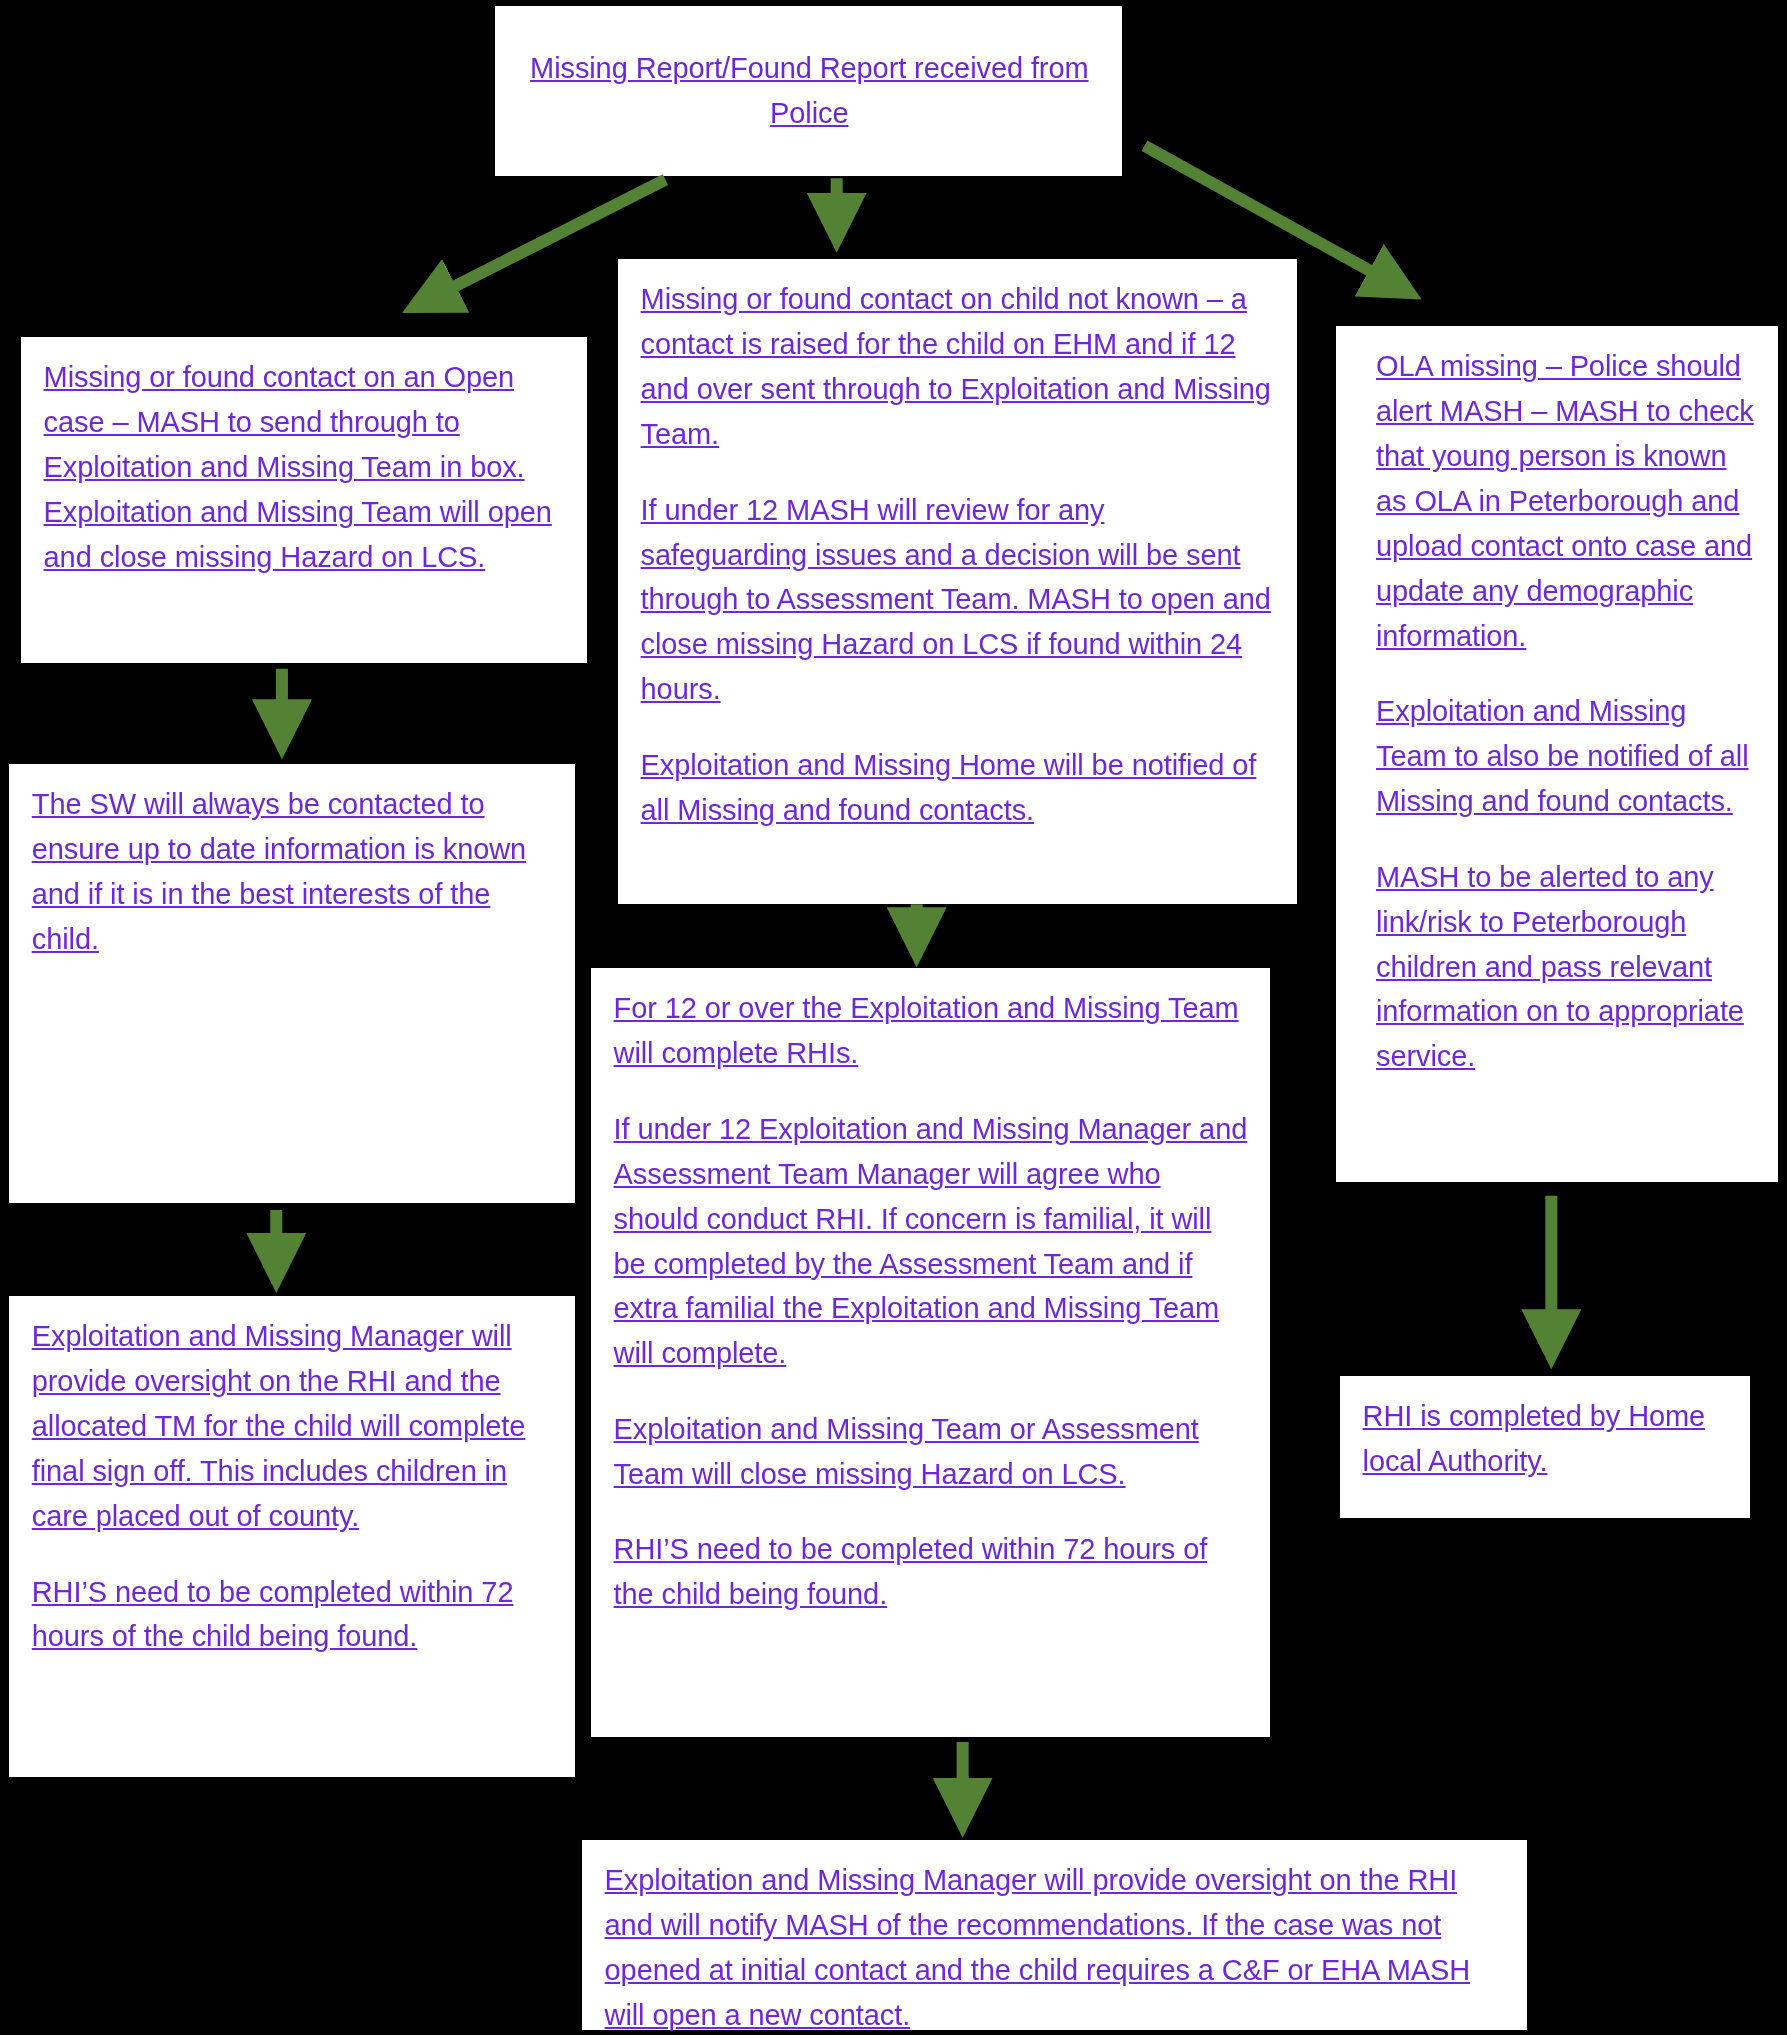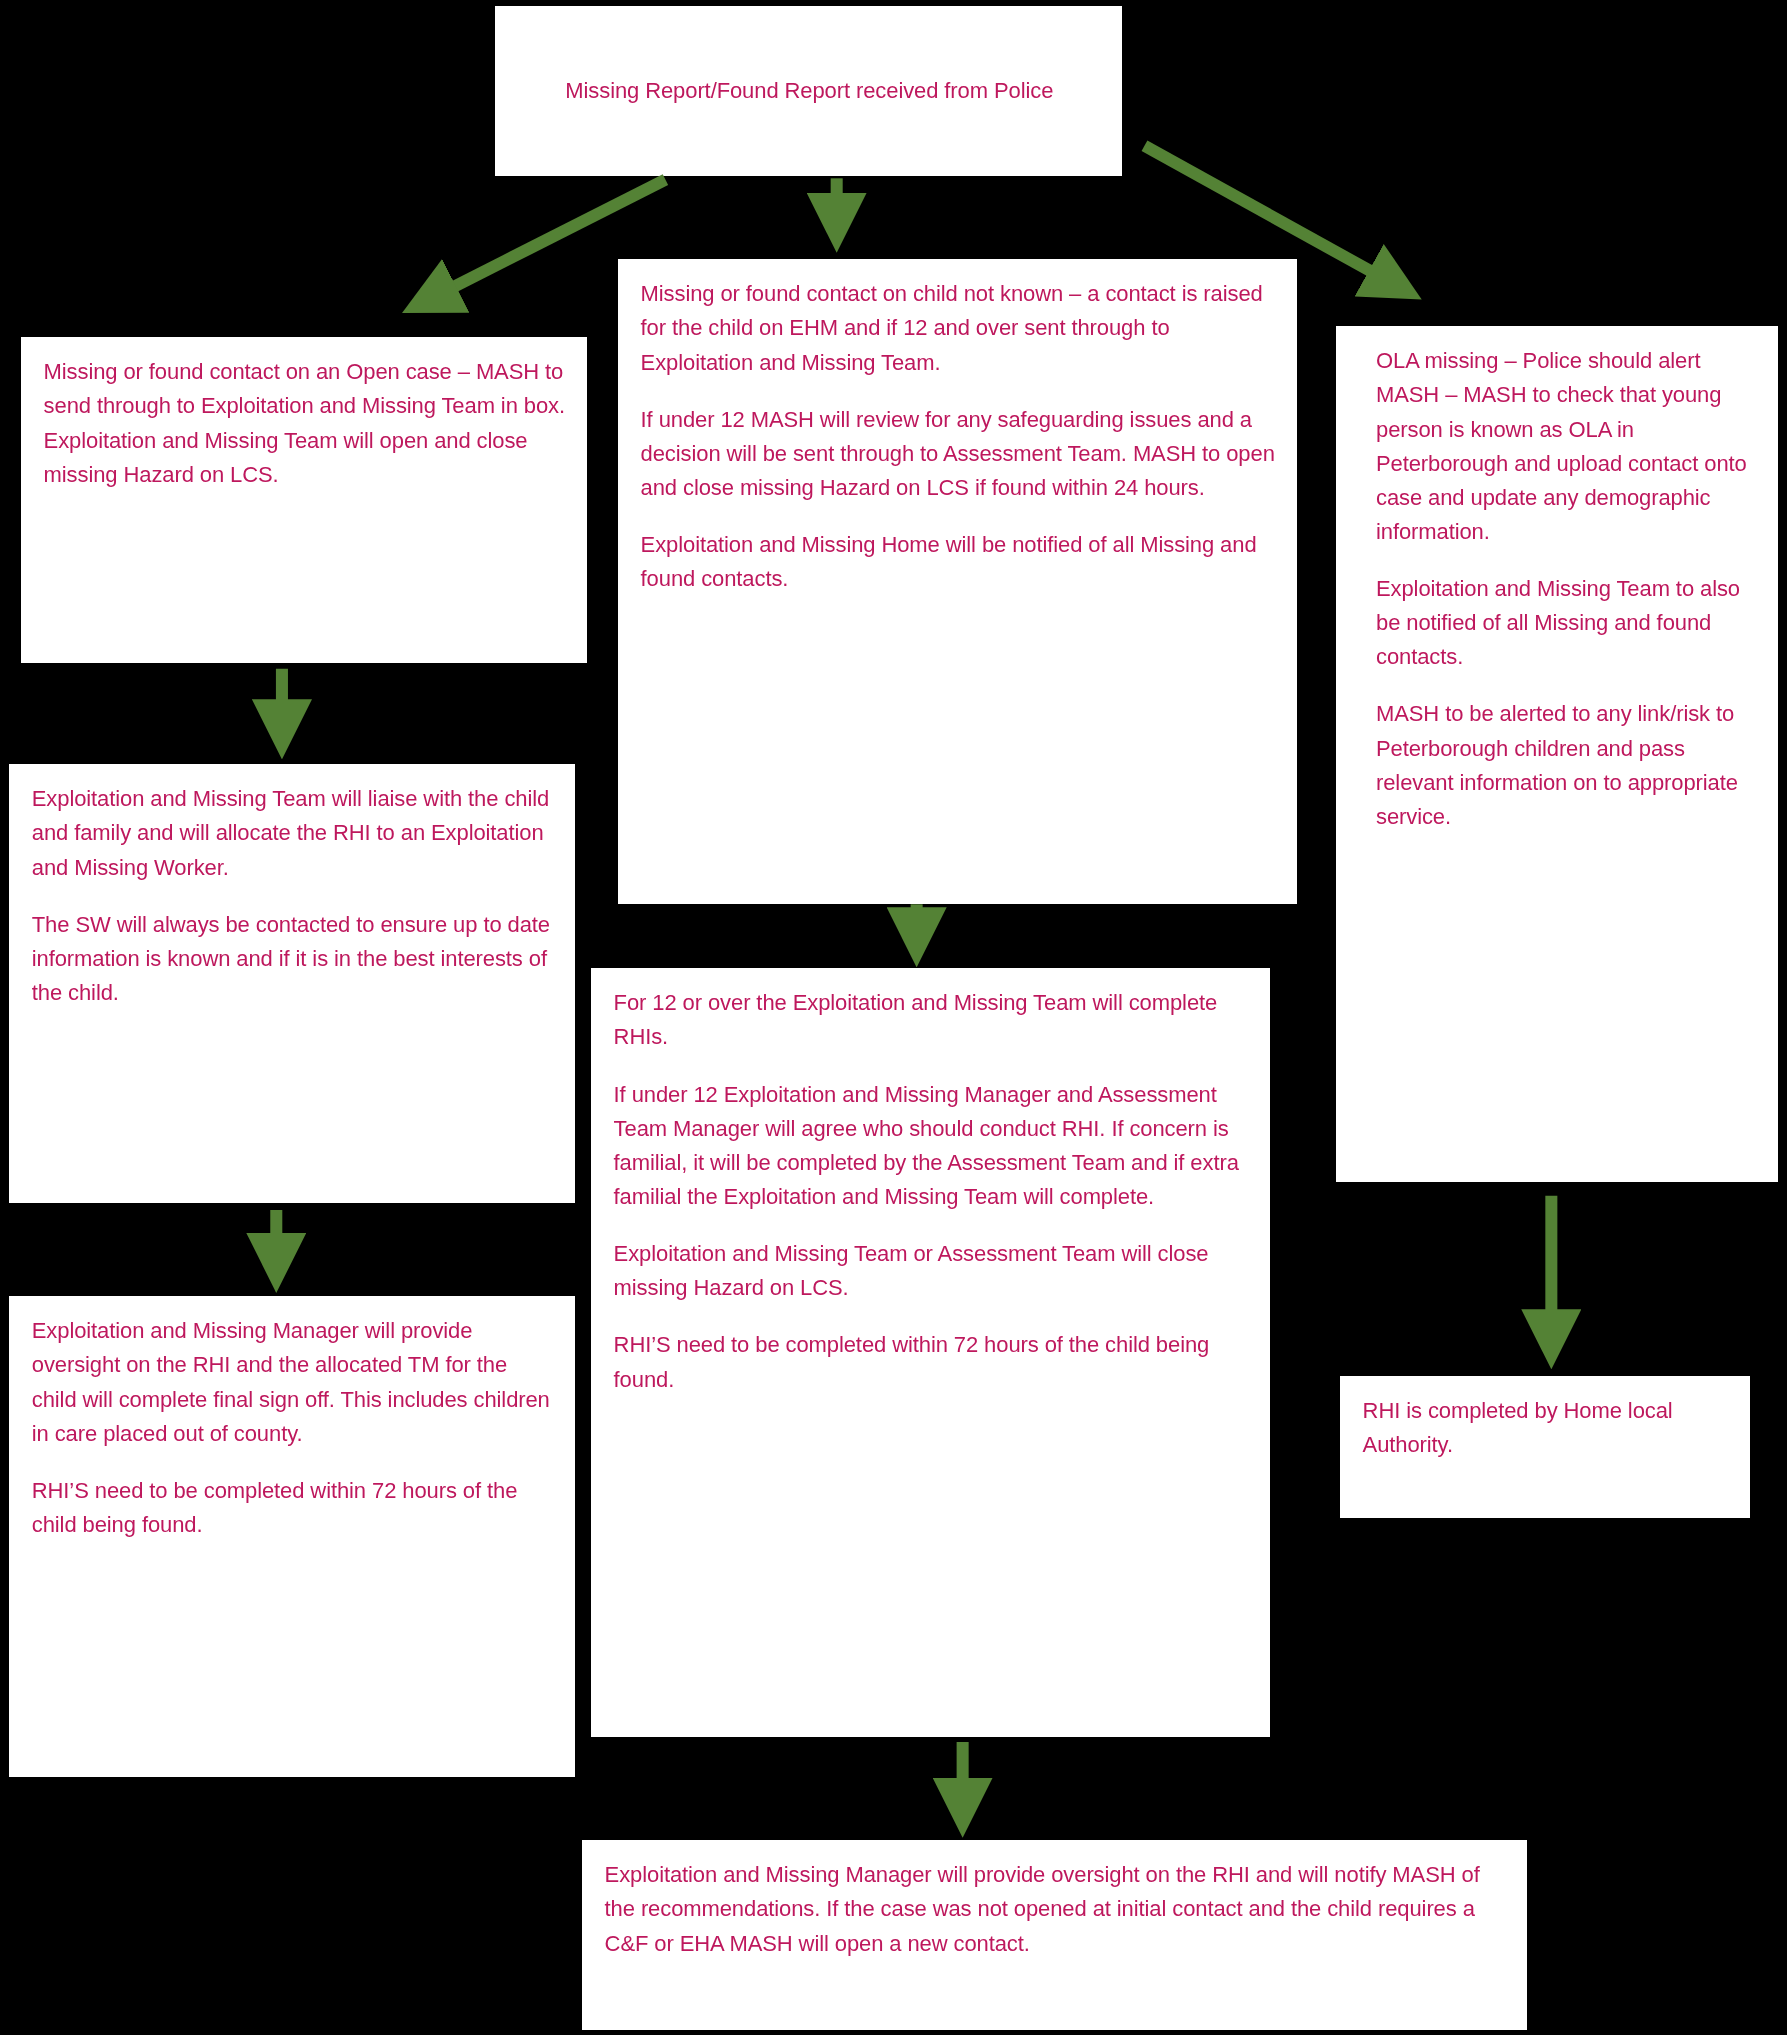--- a/index.html
+++ b/index.html
@@ -12,27 +12,28 @@
     position: relative;
     width: 1788px;
     height: 2035px;
     background: #000000;
     overflow: hidden;
     font-family: "Liberation Sans", sans-serif;
   }
   .node {
     position: absolute;
     background: #ffffff;
-    color: #be185d;
+    color: #6d28d9;
     box-sizing: border-box;
     padding: 18.4px 21px 18.4px 22.6px;
-    font-size: 22px;
+    font-size: 29px;
     line-height: 1.55;
     font-weight: 400;
     letter-spacing: -0.1px;
+    text-decoration: underline;
   }
   .node.center-text {
     text-align: center;
     display: flex;
     flex-direction: column;
     justify-content: center;
     align-items: center;
   }
   .node p {
     margin: 0 0 1.05em 0;
@@ -54,21 +55,20 @@
 
   <div class="node center-text" style="left:495px; top:5.7px; width:627px; height:170px;">
     <p>Missing Report/Found Report received from Police</p>
   </div>
 
   <div class="node" style="left:21px; top:337px; width:566px; height:326px;">
     <p>Missing or found contact on an Open case – MASH to send through to Exploitation and Missing Team in box. Exploitation and Missing Team will open and close missing Hazard on LCS.</p>
   </div>
 
   <div class="node" style="left:9.2px; top:764px; width:566px; height:439px;">
-    <p>Exploitation and Missing Team will liaise with the child and family and will allocate the RHI to an Exploitation and Missing Worker.</p>
     <p>The SW will always be contacted to ensure up to date information is known and if it is in the best interests of the child.</p>
   </div>
 
   <div class="node" style="left:9.2px; top:1296px; width:566px; height:481px;">
     <p>Exploitation and Missing Manager will provide oversight on the RHI and the allocated TM for the child will complete final sign off. This includes children in care placed out of county.</p>
     <p>RHI’S need to be completed within 72 hours of the child being found.</p>
   </div>
 
   <div class="node" style="left:618px; top:252px; width:679px; height:645px;margin-top:7px;">
     <p>Missing or found contact on child not known – a contact is raised for the child on EHM and if 12 and over sent through to Exploitation and Missing Team.</p>

